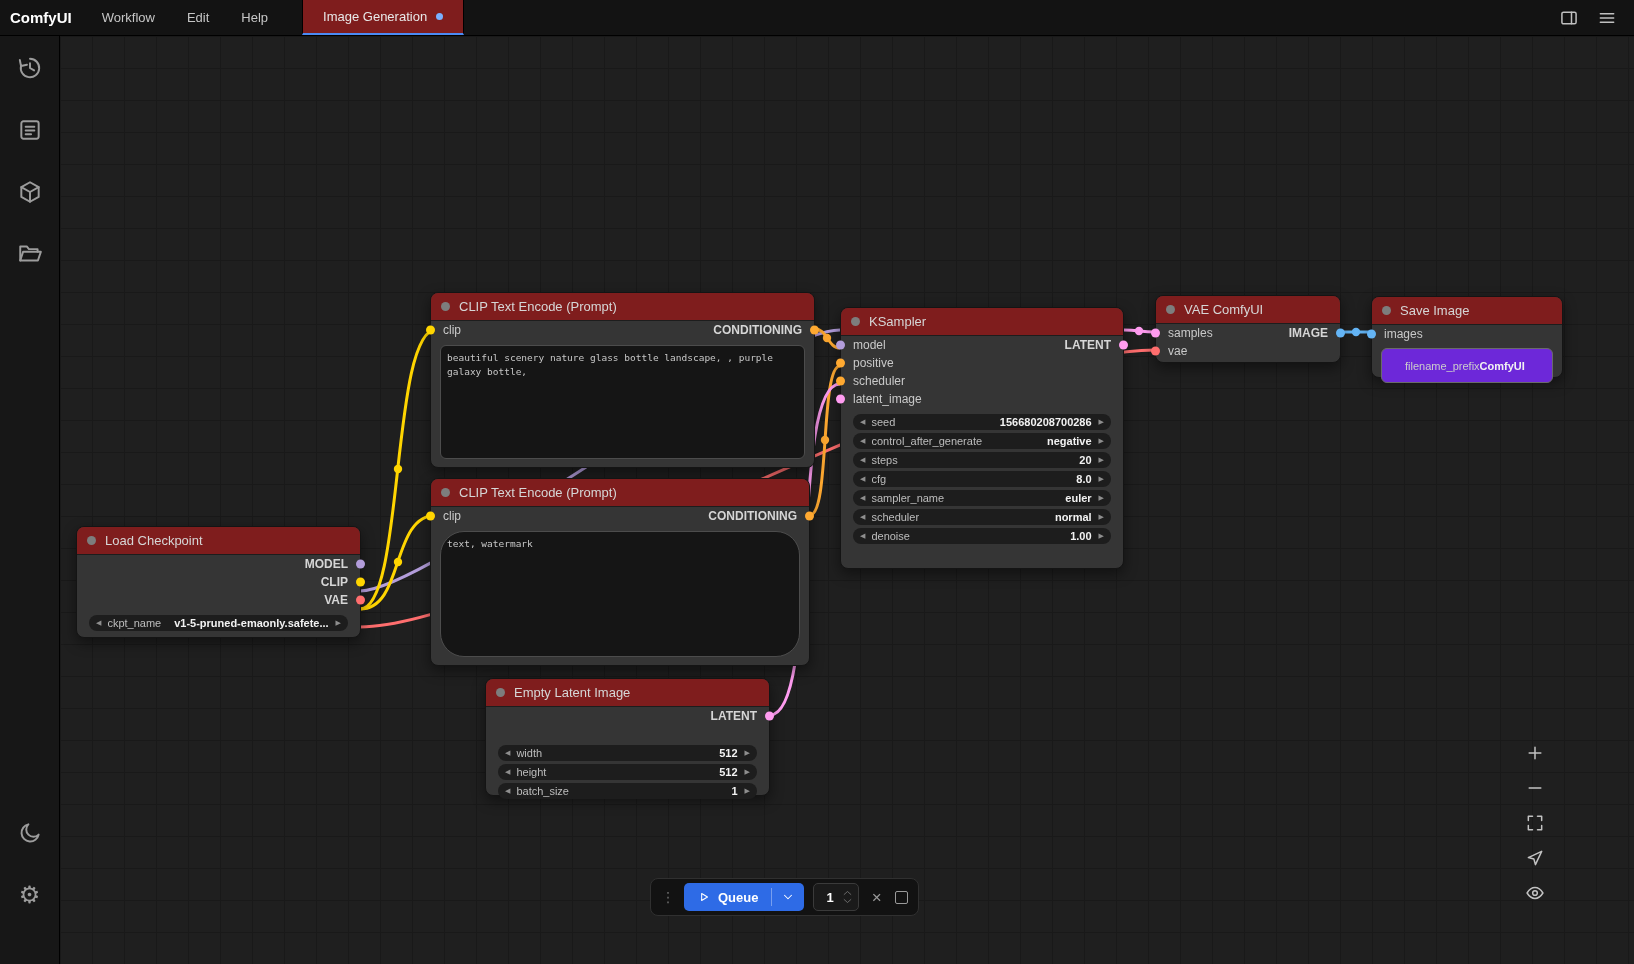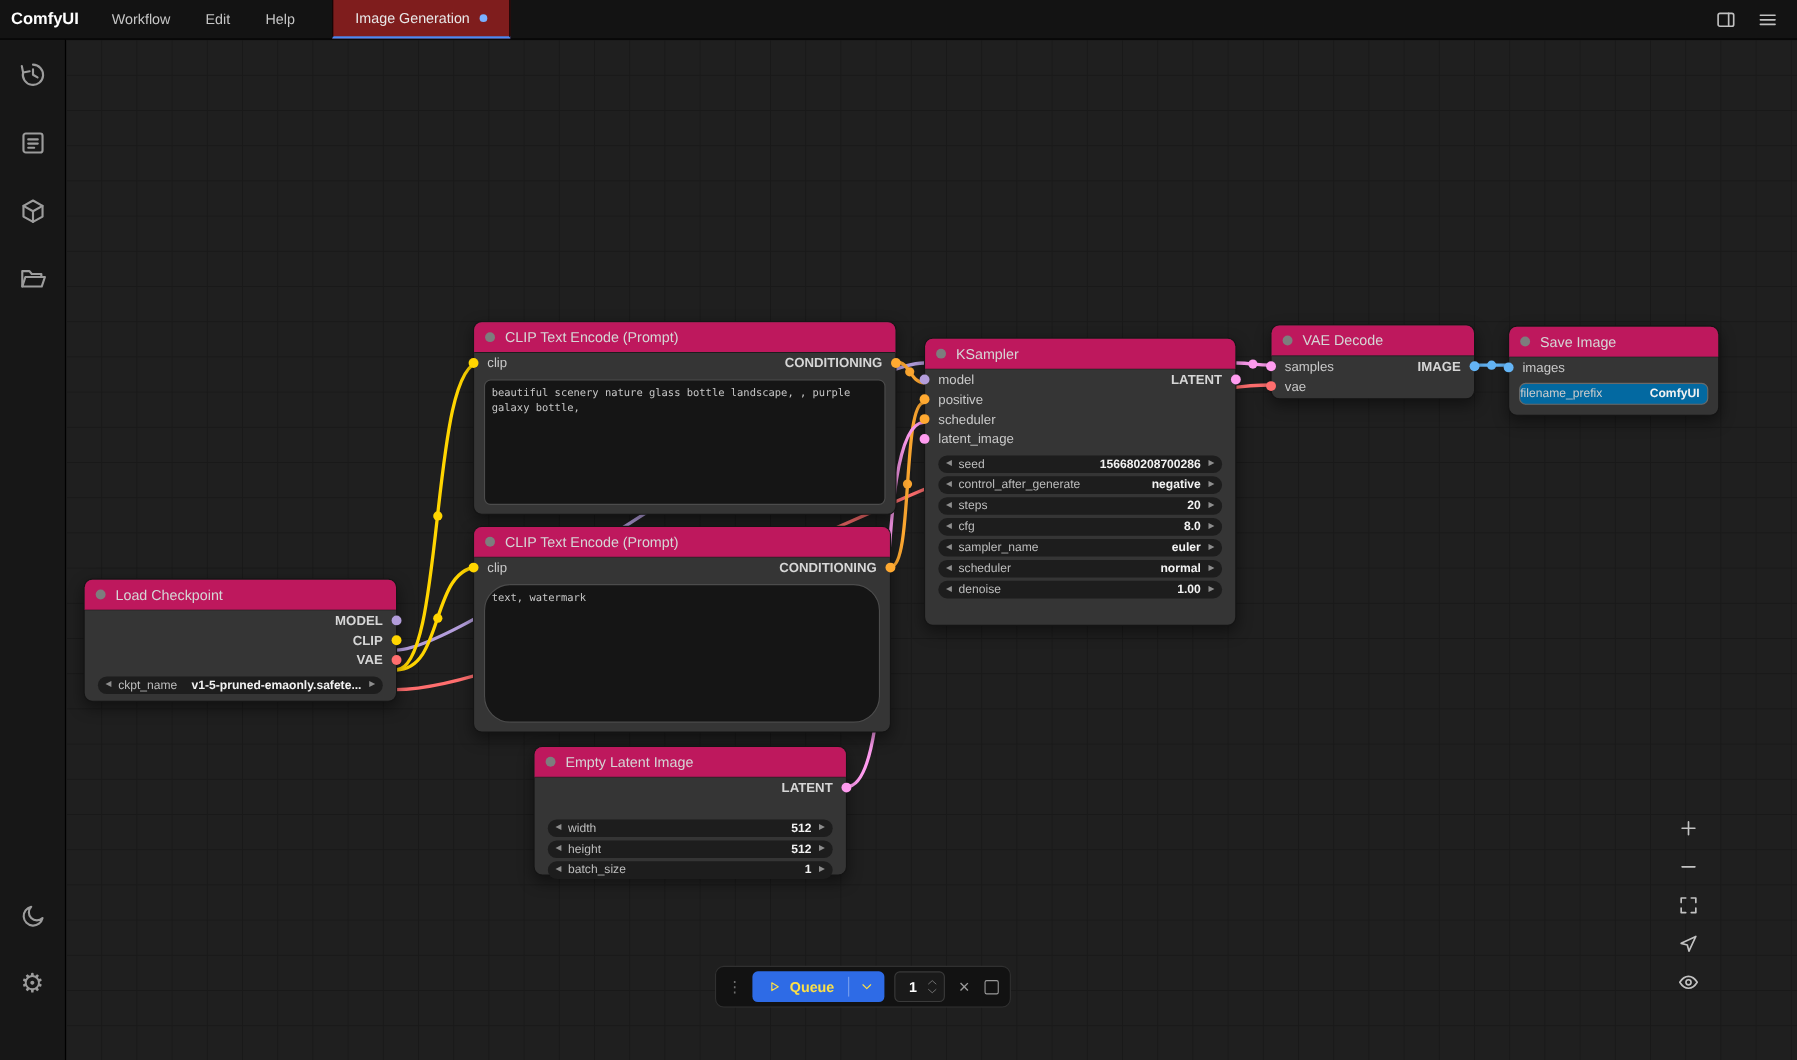--- a/index.html
+++ b/index.html
@@ -25,47 +25,47 @@
   .gear-glyph{font-size:24px;line-height:24px;color:#9c9c9c}
   
   .canvas{position:absolute;left:60px;top:36px;width:1574px;height:928px;background-color:#1f1f1f;
     background-image:linear-gradient(#191919 1px,transparent 1px),linear-gradient(90deg,#191919 1px,transparent 1px);
     background-size:32px 32px}
   .wires{position:absolute;inset:0;z-index:1;pointer-events:none}
   .wires path{fill:none;stroke-width:3;stroke-linecap:round}
   
   .node{position:absolute;z-index:2;background:#353535;border:1px solid #141414;border-radius:8px;
     box-shadow:0 5px 14px rgba(0,0,0,.45);font-size:12px;color:#ccc}
-  .node-title{height:28px;background:#be185d;border-radius:7px 7px 0 0;display:flex;align-items:center;
+  .node-title{height:28px;background:#7f1d1d;border-radius:7px 7px 0 0;display:flex;align-items:center;
     padding:0 10px;gap:9px;border-bottom:1px solid #1d1d1d}
   .collapse-dot{width:9px;height:9px;border-radius:50%;background:#7d7d7d;flex:none;cursor:pointer}
   .node-title-text{color:#d6d6d6;font-size:13px;white-space:nowrap}
   .slot{position:relative;height:18px;display:flex;align-items:center;padding:0 12px}
   .slot-label{font-size:12px;color:#c9c9c9}
   .out-label{margin-left:auto;font-weight:bold;color:#d6d6d6;font-size:12px}
   .dot{position:absolute;top:50%;width:9px;height:9px;border-radius:50%;transform:translateY(-50%);cursor:crosshair}
   .in-dot{left:-5px}.out-dot{right:-5px}
   .c-model{background:#B39DDB}.c-clip{background:#FFD500}.c-vae{background:#FF6E6E}
   .c-cond{background:#FFA931}.c-latent{background:#FF9CF0}.c-image{background:#64B5F6}
   .widget{height:16px;background:#1d1d1d;border-radius:8px;margin:3px 12px;display:flex;align-items:center;
     padding:0 7px;font-size:11px;color:#bdbdbd;cursor:pointer}
   .warr{font-size:7px;color:#8e8e8e;flex:none;line-height:16px}
   .wname{margin:0 6px;flex:1;white-space:nowrap;overflow:hidden}
   .wval{font-weight:bold;color:#f2f2f2;margin-right:7px;white-space:nowrap}
-  .text-widget{height:20px;background:#0369a1;border:1px solid #6a6a6a;border-radius:6px;margin:5px 9px;
-    display:flex;align-items:center;justify-content:space-between;padding:0 0;font-size:11px}
+  .text-widget{height:35px;background:#6d28d9;border:1px solid #6a6a6a;border-radius:6px;margin:5px 9px;
+    display:flex;align-items:center;justify-content:space-between;padding:0 23px;font-size:11px}
   .text-widget .wname{flex:none;margin:0}
   .prompt-box{display:block;background:#151515;border:1px solid #4c4c4c;border-radius:6px;margin:6px 9px 0 9px;
     padding:5px 6px;font-family:"DejaVu Sans Mono",monospace;font-size:9.5px;color:#c7c7c7;resize:none;
     width:calc(100% - 18px);outline:none;overflow:hidden;line-height:1.45}
   
   .queuebar{position:absolute;left:590px;top:842px;height:38px;z-index:6;background:#121212;border:1px solid #303030;
     border-radius:8px;display:flex;align-items:center;padding:0 10px;gap:9px}
   .drag-dots{color:#6f6f6f;font-size:14px}
-  .queue-btn{height:28px;background:#2e6be6;border-radius:5px;display:flex;align-items:stretch;color:#fde047;cursor:pointer}
+  .queue-btn{height:28px;background:#2e6be6;border-radius:5px;display:flex;align-items:stretch;color:#ffffff;cursor:pointer}
   .queue-main{display:flex;align-items:center;gap:7px;padding:0 13px;font-size:13px;font-weight:bold}
   .queue-split{width:1px;background:rgba(255,255,255,.35);margin:5px 0}
   .queue-chev{display:flex;align-items:center;padding:0 9px}
   .batch-box{height:28px;border:1px solid #3a3a3a;background:#1a1a1a;border-radius:5px;display:flex;align-items:center;
     padding:0 6px 0 12px;gap:9px;color:#fff;font-size:13px;font-weight:bold}
   .steppers{display:flex;flex-direction:column;gap:2px;color:#8e8e8e}
   .x-btn{color:#9a9a9a;font-size:17px;line-height:17px;padding:0 4px;cursor:pointer}
   .stop-btn{width:13px;height:13px;border:1.5px solid #9a9a9a;border-radius:2px;cursor:pointer}
   
   .canvas-controls{position:absolute;left:1464px;top:706px;display:flex;flex-direction:column;gap:13px;z-index:6;
@@ -276,21 +276,21 @@
       <span class="warr">◀</span>
       <span class="wname">denoise</span>
       <span class="wval">1.00</span>
       <span class="warr">▶</span>
     </div>
   </section>
 
   <section class="node" style="left:1095px;top:259px;width:186px;height:68px">
     <header class="node-title">
       <span class="collapse-dot"></span>
-      <span class="node-title-text">VAE Decode</span>
+      <span class="node-title-text">VAE ComfyUI</span>
     </header>
     <div class="slot">
       <span class="dot in-dot c-latent"></span>
       <span class="slot-label">samples</span>
       <span class="out-label">IMAGE</span>
       <span class="dot out-dot c-image"></span>
     </div>
     <div class="slot">
       <span class="dot in-dot c-vae"></span>
       <span class="slot-label">vae</span>

